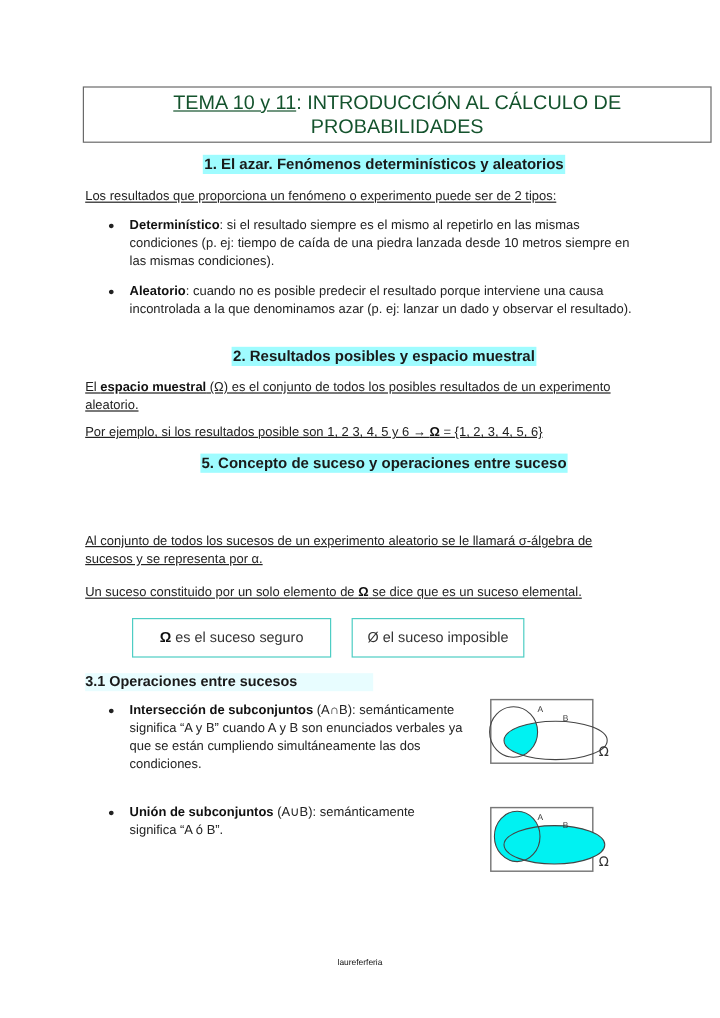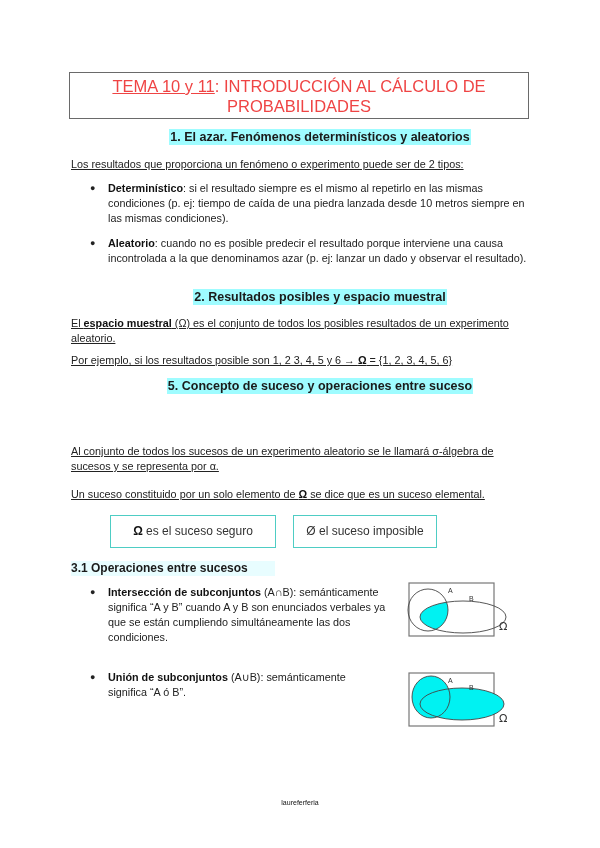--- a/index.html
+++ b/index.html
@@ -1,31 +1,31 @@
 <!DOCTYPE html>
 <html><head>
   <meta charset="utf-8">
   <style>
     html, body { margin:0; padding:0; background:#fff; }
     body { width:600px; height:848px; position:relative; overflow:hidden;
            font-family:"Liberation Sans", sans-serif; color:#1a1a1a; }
     .page { position:absolute; left:0; top:0; width:600px; height:848px; }
-    .title-box { position:absolute; left:69px; top:72px; width:460px; height:47px;
+    .title-box { position:absolute; left:69px; top:72px; width:524px; height:47px;
                  border:1.5px solid #6a6a6a; box-sizing:border-box; text-align:center;
-                 font-size:16.5px; line-height:20px; padding-top:3px; color:#ef4444; }
+                 font-size:16.5px; line-height:20px; padding-top:3px; color:#14532d; }
     .title-box .u { text-decoration:underline; }
     .h { position:absolute; left:0; width:600px; text-align:center; font-weight:bold; font-size:12.5px;padding-left:20px; }
     .h span { background:#9ffcff; padding:1px 1px; }
     .p { position:absolute; left:71px; width:460px; font-size:10.8px; line-height:15px; color:#222;text-decoration:underline; }
     .bullet { position:absolute; font-size:10.8px; line-height:15px; color:#222; }
     .bullet .dot { position:absolute; left:-18px; top:0; font-size:9px; }
     b { font-weight:bold; color:#111; }
     .callout { position:absolute; top:515px; height:33px; border:1.5px solid #4ecdc4; box-sizing:border-box;
                font-size:12px; line-height:30px; text-align:center; color:#333; }
-    .h31 { position:absolute; left:71px; top:561px; width:204px; height:15px; background:#e8fdff;
+    .h31 { position:absolute; left:71px; top:561px; width:240px; height:15px; background:#e8fdff;
            font-weight:bold; font-size:12px; line-height:15px; }
     .venn { position:absolute; }
     .footer { position:absolute; left:0; width:600px; top:799px; text-align:center; font-size:7px; color:#111; }
   </style>
 </head>
 <body>
 
 <div class="page">
 
   <div class="title-box">

